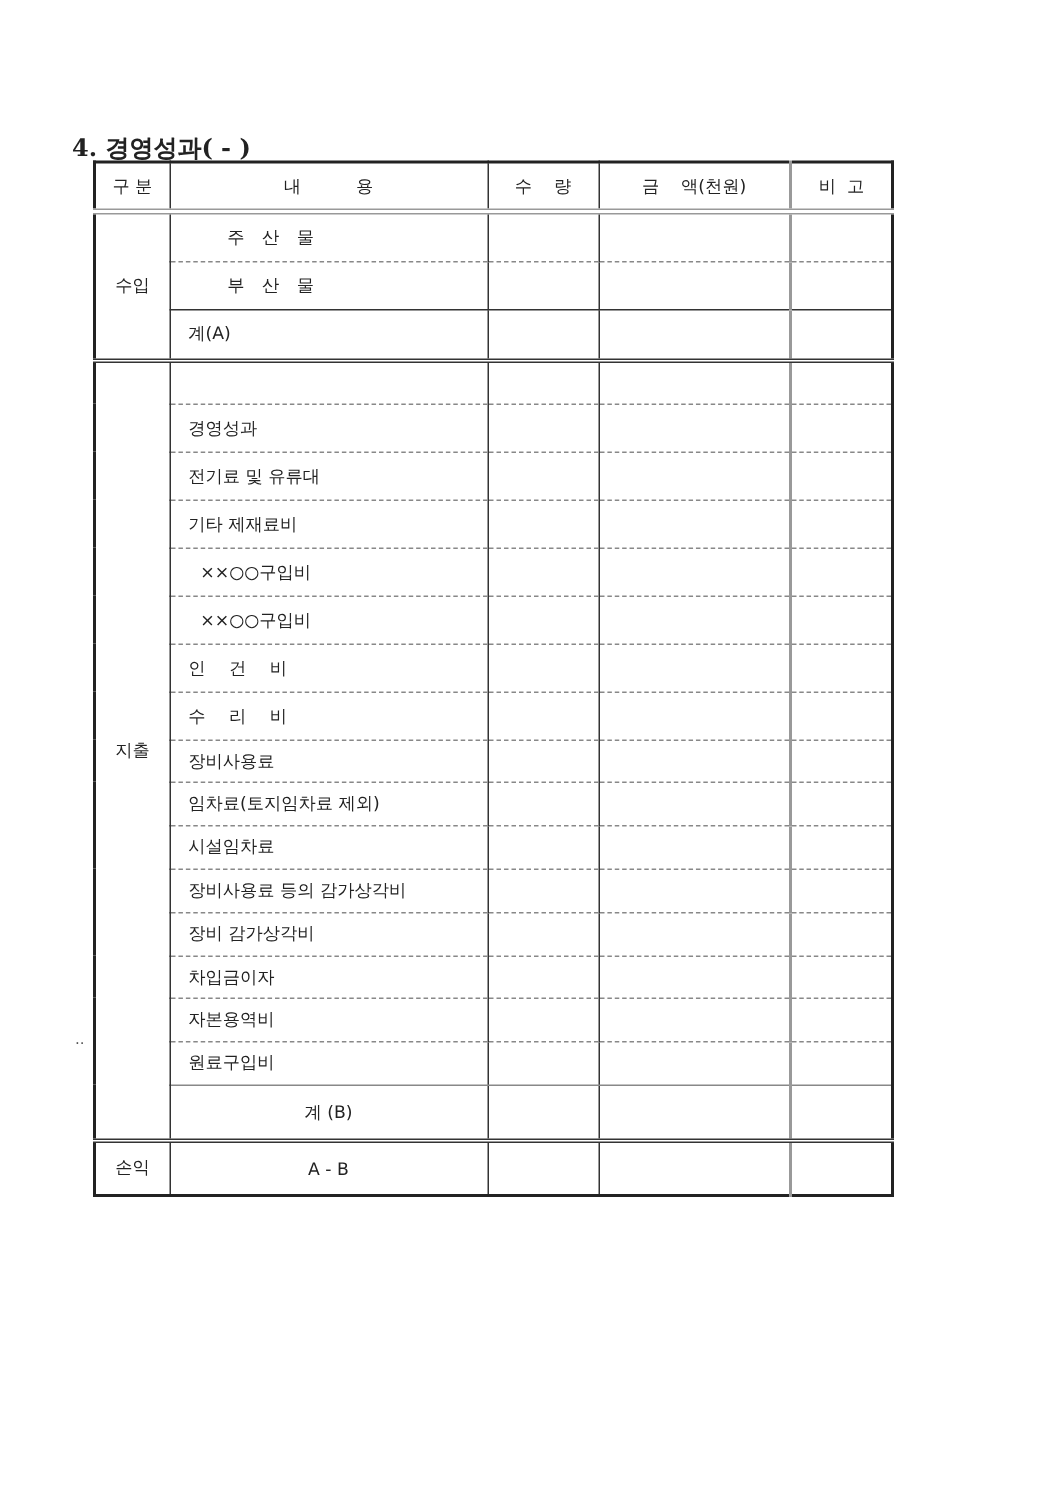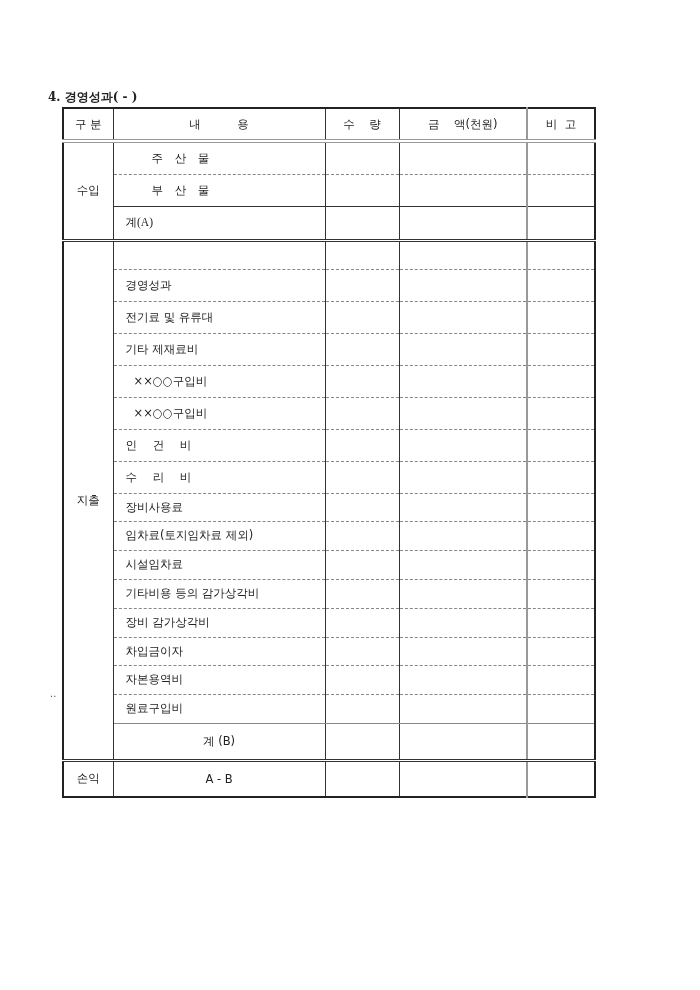--- a/index.html
+++ b/index.html
@@ -1,18 +1,18 @@
 <!DOCTYPE html>
 <html><head>
 <meta charset="utf-8">
 <style>
   html, body { margin: 0; padding: 0; background: #ffffff; }
   body { width: 700px; height: 990px; position: relative; overflow: hidden;
          font-family: "DejaVu Sans", sans-serif; color: #222; }
-  .title { position: absolute; left: 48px; top: 89px; font-size: 12px; font-weight: bold;
+  .title { position: absolute; left: 48px; top: 89px; font-size: 16px; font-weight: bold;
            font-family: "DejaVu Serif", serif; letter-spacing: 0px; }
   .dots { position: absolute; left: 50px; top: 688px; font-size: 10px; color: #555; }
   table.report { position: absolute; left: 62px; top: 107px; border-collapse: collapse;
                  table-layout: fixed; width: 532px; border: 2px solid #222; }
   table.report td, table.report th { font-size: 11.5px; font-weight: normal; padding: 0;
                  border-left: 1px solid #333; border-right: 1px solid #333; vertical-align: middle; }
   col.c1 { width: 50px; } col.c2 { width: 212px; } col.c3 { width: 74px; }
   col.c4 { width: 128px; } col.c5 { width: 68px; }
   th { height: 30px; text-align: center; border-bottom: 4px double #999; }
   .c-amt { border-right: 2px solid #999 !important; }
@@ -59,21 +59,21 @@
       <td class="b"></td>
       <td class="b c-amt"></td>
       <td class="b"></td>
     </tr>
     <tr class="solid" style="height:32px;padding-left:48px;">
       <td class="b item indent">부  산  물</td>
       <td class="b"></td>
       <td class="b c-amt"></td>
       <td class="b"></td>
     </tr>
-    <tr class="dbl" style="height:34px;font-family:Liberation Serif, serif;">
+    <tr class="dbl" style="height:34px;">
       <td class="b item" style="padding-left:66px;">계(A)</td>
       <td class="b"></td>
       <td class="b c-amt"></td>
       <td class="b"></td>
     </tr>
 
     <tr class="dash" style="height:29px;">
       <td class="cat cat-cell" rowspan="17">지출</td>
       <td class="b item"></td>
       <td class="b"></td>
@@ -134,21 +134,21 @@
       <td class="b c-amt"></td>
       <td class="b"></td>
     </tr>
     <tr class="dash" style="height:29px;">
       <td class="b item">시설임차료</td>
       <td class="b"></td>
       <td class="b c-amt"></td>
       <td class="b"></td>
     </tr>
     <tr class="dash" style="height:29px;">
-      <td class="b item">기타비용 등의 감가상각비</td>
+      <td class="b item">장비사용료 등의 감가상각비</td>
       <td class="b"></td>
       <td class="b c-amt"></td>
       <td class="b"></td>
     </tr>
     <tr class="dash" style="height:29px;">
       <td class="b item">장비 감가상각비</td>
       <td class="b"></td>
       <td class="b c-amt"></td>
       <td class="b"></td>
     </tr>

